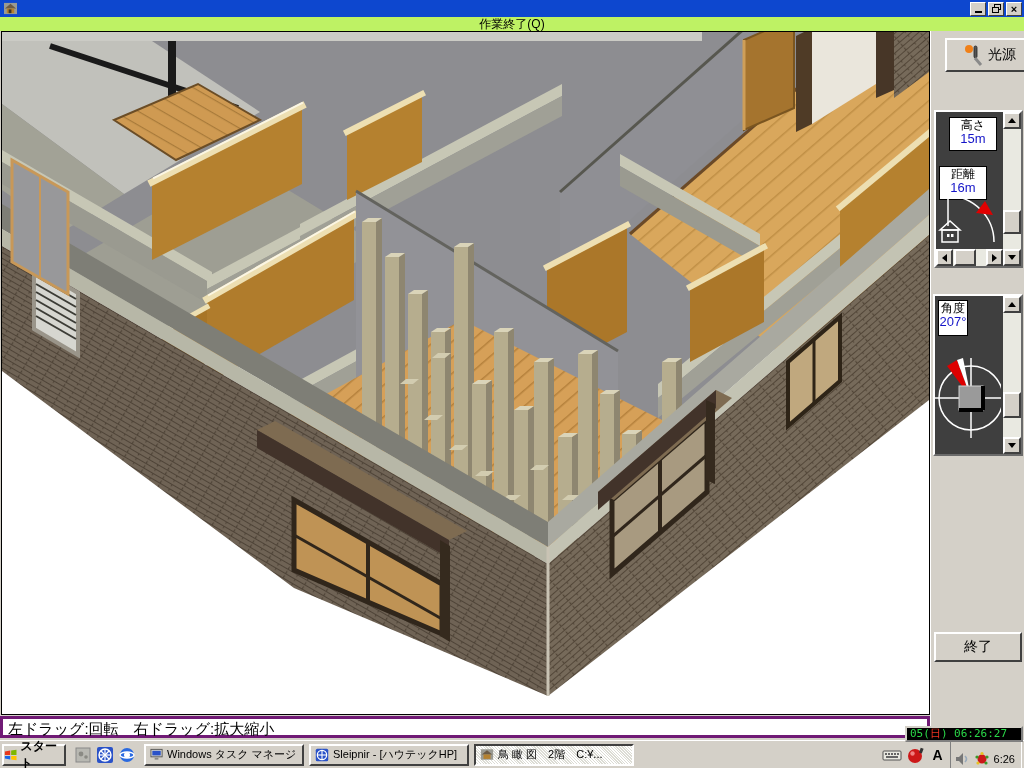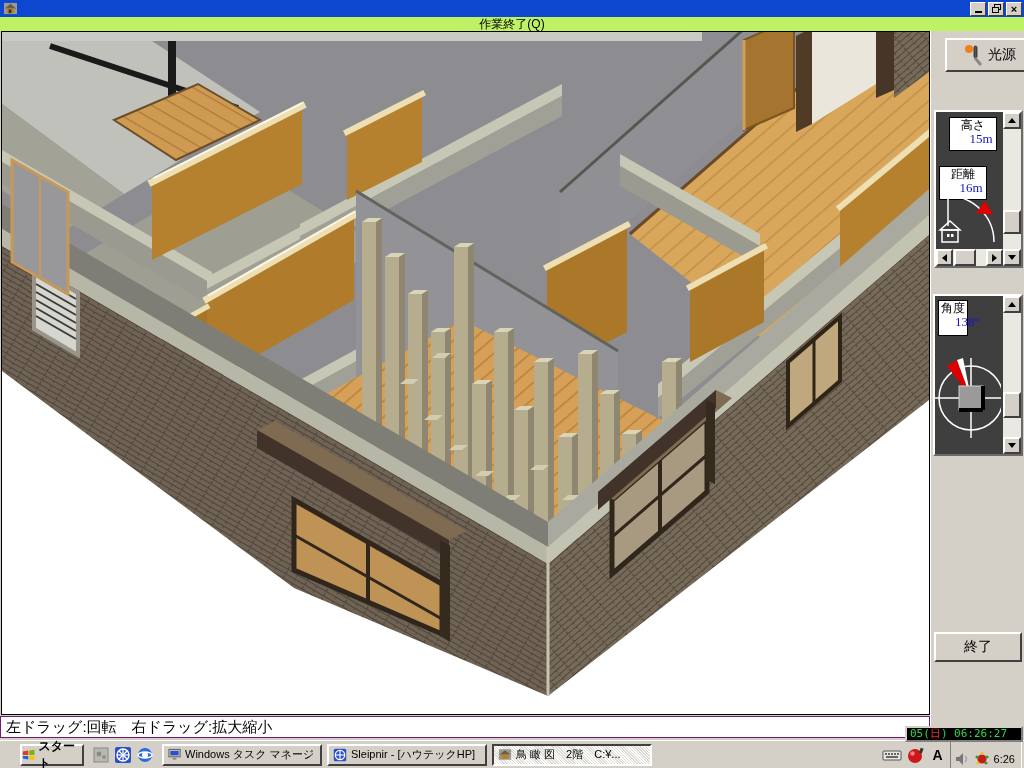--- a/index.html
+++ b/index.html
@@ -21,55 +21,55 @@
     background:#bef264; display:flex; align-items:center; font-size:12px; color:#000;flex-direction:column; }
   .menuitem { padding:0 8px; height:14px; line-height:14px; }
 
   
   .canvas { position:absolute; left:1px; top:31px; width:929px; height:684px;
     background:#fff; border:1px solid #000; }
   .canvas svg { display:block; }
 
   
   .statusbar { position:absolute; left:0; top:716px; width:930px; height:22px;
-    background:#fff; border:1px solid #701a75; font-size:15px; color:#000;
+    background:#fff; border:3px solid #701a75; font-size:15px; color:#000;
     line-height:20px; padding-left:5px; white-space:nowrap; }
 
   
   .rightpanel { position:absolute; left:930px; top:31px; width:94px; height:709px;
     background:#d4d0c8; border-left:1px solid #fff; }
   .btn3d { background:#d4d0c8; border:2px solid; border-color:#fff #404040 #404040 #fff;
     font-size:14px; color:#000; display:flex; align-items:center; justify-content:center; }
   .lightbtn { position:absolute; left:14px; top:7px; width:90px; height:34px; gap:4px; }
   .exitbtn  { position:absolute; left:3px; top:601px; width:88px; height:30px; }
 
   .darkpanel { position:absolute; background:#3f3f3f; border:2px solid; border-color:#fff #6a6a6a #6a6a6a #fff; }
   .campanel  { left:3px; top:79px;  width:89px; height:158px; }
   .angpanel  { left:2px; top:263px; width:90px; height:162px; }
 
-  .infobox { position:absolute; background:#fff; border:1px solid #000; text-align:center;font-family:Liberation Serif, serif; }
+  .infobox { position:absolute; background:#fff; border:1px solid #000; text-align:center; }
   .infobox .lab { font-size:12px; color:#000; line-height:14px; }
-  .infobox .val { font-size:13px; color:#1414c8; line-height:14px;padding-left:16px; }
+  .infobox .val { font-size:13px; color:#1414c8; line-height:14px; }
 
   
   .sb { position:absolute; background:#e9e9e1; }
   .sb-btn { position:absolute; width:18px; height:17px; background:#d4d0c8;
     border:2px solid; border-color:#fff #404040 #404040 #fff;
     display:flex; align-items:center; justify-content:center; }
   .arr { width:0; height:0; border:4px solid transparent; }
   .arr.up    { border-bottom:5px solid #000; margin-top:-4px; }
   .arr.down  { border-top:5px solid #000; margin-bottom:-4px; }
   .arr.left  { border-right:5px solid #000; margin-left:-4px; }
   .arr.right { border-left:5px solid #000; margin-right:-4px; }
   .thumb { position:absolute; background:#d4d0c8; border:2px solid; border-color:#fff #404040 #404040 #fff; }
 
   
   .taskbar { position:absolute; left:0; top:740px; width:1024px; height:28px;
     background:#d4d0c8; border-top:1px solid #fff; display:flex; align-items:center; }
-  .startbtn { margin-left:20px; width:64px; height:22px; background:#d4d0c8;
+  .startbtn { margin-left:2px; width:64px; height:22px; background:#d4d0c8;
     border:2px solid; border-color:#fff #404040 #404040 #fff;
     display:flex; align-items:center; justify-content:center; gap:3px;
     font-size:12px; font-weight:bold; color:#000; flex:0 0 auto; }
   .ql { display:flex; gap:4px; margin:0 8px 0 8px; flex:0 0 auto; }
   .qlicon { width:18px; height:18px; }
   .taskbtn { width:160px; height:22px; margin-right:5px; background:#d4d0c8;
     border:2px solid; border-color:#fff #404040 #404040 #fff;
     display:flex; align-items:center; gap:4px; padding:0 4px;
     font-size:11px; color:#000; white-space:nowrap; overflow:hidden; flex:0 0 auto; }
   .taskbtn.active { border-color:#404040 #fff #fff #404040;
@@ -369,21 +369,21 @@
       <div class="thumb" style="left:18px; top:0; width:22px; height:17px;"></div>
       <div class="sb-btn" style="right:0; top:0; width:17px;">
           <span class="arr right"></span>
         </div>
     </div>
   </div>
 
   <div class="darkpanel angpanel">
     <div class="infobox" style="left:3px; top:4px; width:30px; height:36px;">
       <div class="lab">角度</div>
-      <div class="val">138°</div>
+      <div class="val">207°</div>
     </div>
     <svg style="position:absolute; left:0; top:44px;" width="66" height="112" viewBox="0 0 66 112">
       <circle cx="36" cy="58" r="32" fill="none" stroke="#fff" stroke-width="1.5"></circle>
       <line x1="0" y1="58" x2="66" y2="58" stroke="#fff" stroke-width="1.5"></line>
       <line x1="36" y1="18" x2="36" y2="98" stroke="#fff" stroke-width="1.5"></line>
       <polygon points="36,58 12,26 22,20" fill="#dd0000"></polygon>
       <polygon points="36,58 22,20 28,18" fill="#ffffff"></polygon>
       <rect x="24" y="46" width="24" height="24" fill="#9a9a9a" stroke="#cfcfcf" stroke-width="1"></rect>
       <line x1="48" y1="46" x2="48" y2="70" stroke="#000" stroke-width="4"></line>
       <line x1="24" y1="70" x2="48" y2="70" stroke="#000" stroke-width="4"></line>

